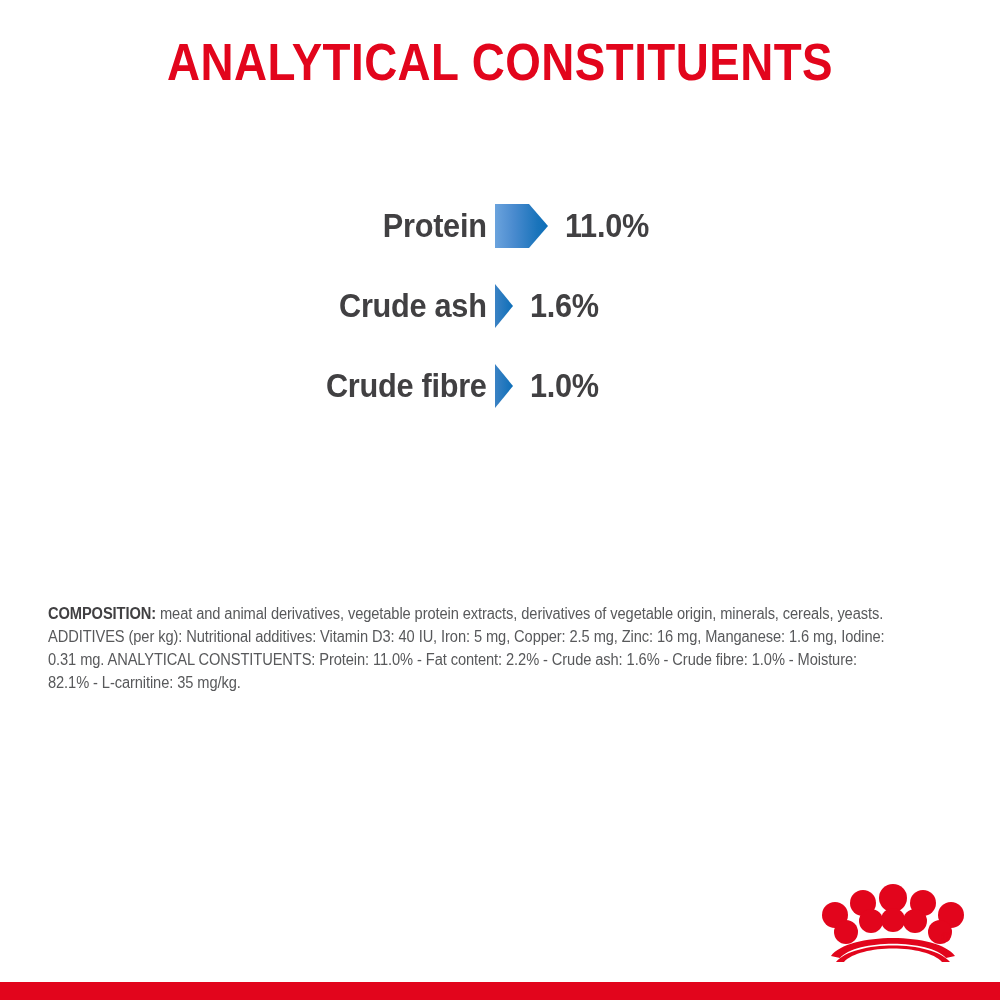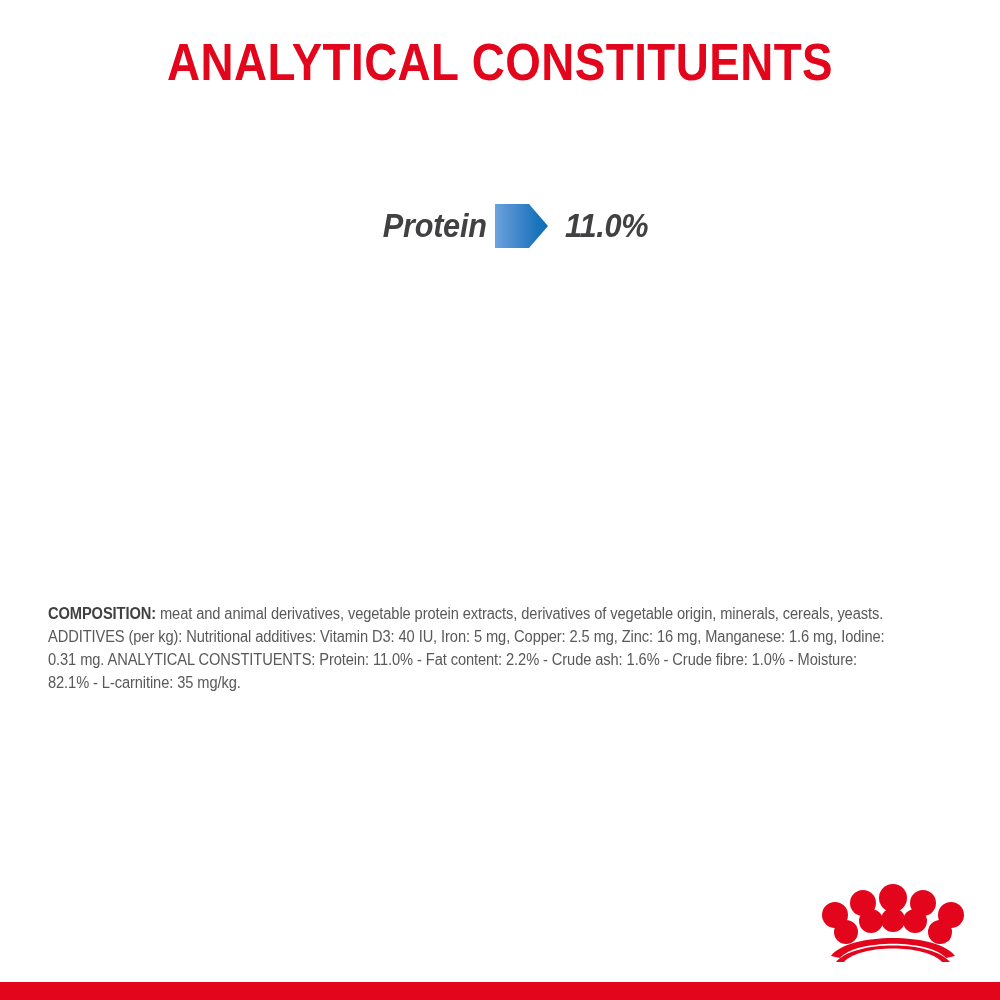--- a/index.html
+++ b/index.html
@@ -32,21 +32,20 @@
     transform-origin: 50% 50%;
     white-space: nowrap;
   }
 
   
   .constituents {
     position: absolute;
     top: 186px;
     left: 0;
     width: 964px;
-    font-style: italic;
   }
 
   .row {
     position: relative;
     height: 80px;
     display: flex;
     align-items: center;
   }
 
   .row-label {
@@ -153,21 +152,35 @@
 
   <div class="row">
     <div class="row-label">Protein</div>
     <div class="bar-wrap">
       <div class="bar" style="width:53px"></div>
     </div>
     <div class="row-value">11.0%</div>
   </div>
 
 
-
+  <div class="row">
+    <div class="row-label">Crude ash</div>
+    <div class="bar-wrap">
+      <div class="bar tip-only" style="width:18px"></div>
+    </div>
+    <div class="row-value">1.6%</div>
+  </div>
+
+  <div class="row">
+    <div class="row-label">Crude fibre</div>
+    <div class="bar-wrap">
+      <div class="bar tip-only" style="width:18px"></div>
+    </div>
+    <div class="row-value">1.0%</div>
+  </div>
 
 
 </div>
 
 <p class="composition"><span class="lead">COMPOSITION:</span><span> meat and animal derivatives, vegetable protein extracts, derivatives of vegetable origin, minerals, cereals, yeasts. ADDITIVES (per kg): Nutritional additives: Vitamin D3: 40 IU, Iron: 5 mg, Copper: 2.5 mg, Zinc: 16 mg, Manganese: 1.6 mg, Iodine: 0.31 mg. ANALYTICAL CONSTITUENTS: Protein: 11.0% - Fat content: 2.2% - Crude ash: 1.6% - Crude fibre: 1.0% - Moisture: 82.1% - L-carnitine: 35 mg/kg.</span></p>
 
 <div class="brand-logo">
   <svg viewBox="0 0 150 78" xmlns="http://www.w3.org/2000/svg" aria-hidden="true">
     <g fill="#e2051c">
 

